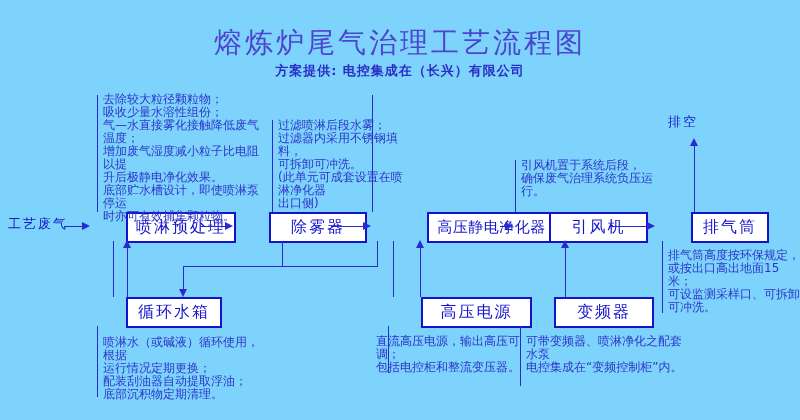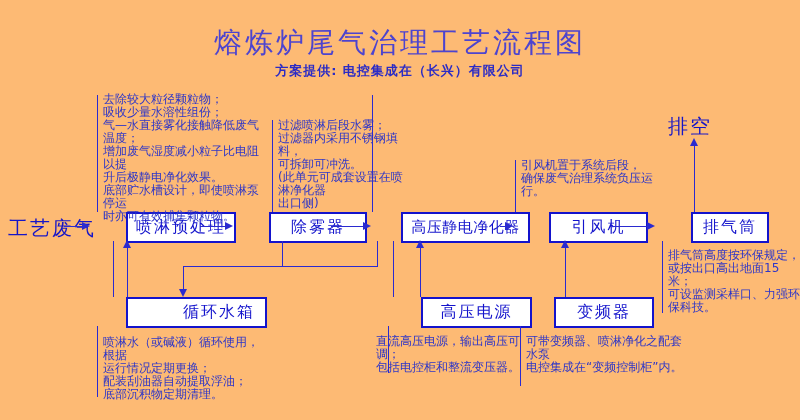--- a/index.html
+++ b/index.html
@@ -2,33 +2,33 @@
 <html><head>
 <meta charset="utf-8">
 <style>
   :root{
     --line:#2a2ad0;
     --box:#1313cc;
     --note:#2d35c8;
   }
   html,body{margin:0;padding:0;}
   body{font-family:"DejaVu Sans","Liberation Sans",sans-serif;background:#fff;}
-  #canvas{position:relative;width:800px;height:420px;background:#fdba74;overflow:hidden;}
+  #canvas{position:relative;width:800px;height:420px;background:#7dd3fc;overflow:hidden;}
 
   .title{position:absolute;left:0;top:24px;width:800px;text-align:center;
          font-size:28px;letter-spacing:3px;color:#4d44cf;font-family:"DejaVu Serif","Liberation Serif",serif;}
   .subtitle{position:absolute;left:0;top:62px;width:800px;text-align:center;
             font-size:13px;font-weight:bold;letter-spacing:1px;color:#2b2bc5;}
 
   .fbox{position:absolute;height:27px;border:2px solid var(--box);background:#fff;
         display:flex;align-items:center;justify-content:center;
         color:var(--box);font-size:16px;letter-spacing:2px;white-space:nowrap;margin-left:36px;}
   .fbox.small{font-size:15px;letter-spacing:0.5px;}
 
-  .biglabel{position:absolute;color:#1515c8;font-size:20px;letter-spacing:2px;white-space:nowrap;text-align:right;}
+  .biglabel{position:absolute;color:#1515c8;font-size:13px;letter-spacing:2px;white-space:nowrap;text-align:right;}
 
   .hline{position:absolute;height:1px;background:var(--line);}
   .vline{position:absolute;width:1px;background:var(--line);}
   .head-r{position:absolute;width:0;height:0;border-top:4px solid transparent;
           border-bottom:4px solid transparent;border-left:8px solid var(--line);}
   .head-u{position:absolute;width:0;height:0;border-left:4px solid transparent;
           border-right:4px solid transparent;border-bottom:8px solid var(--line);}
   .head-d{position:absolute;width:0;height:0;border-left:4px solid transparent;
           border-right:4px solid transparent;border-top:8px solid var(--line);}
 
@@ -41,25 +41,25 @@
 <div id="canvas">
 
   <div class="title">熔炼炉尾气治理工艺流程图</div>
   <div class="subtitle">方案提供: 电控集成在（长兴）有限公司</div>
 
   <div class="biglabel" style="left:8px;top:215px;">工艺废气</div>
   <div class="biglabel" style="left:668px;top:113px;">排空</div>
 
   <div class="fbox" style="left:90px;top:212px;width:106px;">喷淋预处理</div>
   <div class="fbox" style="left:233px;top:212px;width:94px;">除雾器</div>
-  <div class="fbox small" style="left:365px;top:212px;width:125px;">高压静电净化器</div>
+  <div class="fbox small" style="left:391px;top:212px;width:125px;">高压静电净化器</div>
   <div class="fbox" style="left:513px;top:212px;width:95px;">引风机</div>
   <div class="fbox" style="left:655px;top:212px;width:74px;">排气筒</div>
 
-  <div class="fbox" style="left:90px;top:297px;width:92px;padding-left:45px;">循环水箱</div>
+  <div class="fbox" style="left:90px;top:297px;width:92px;">循环水箱</div>
   <div class="fbox" style="left:518px;top:297px;width:96px;">变频器</div>
   <div class="fbox" style="left:385px;top:297px;width:107px;">高压电源</div>
 
   <div class="hline" style="left:64px;top:226px;width:19px;"></div>
   <div class="head-r" style="left:82px;top:222px;"></div>
 
   <div class="hline" style="left:200px;top:226px;width:25px;"></div>
   <div class="head-r" style="left:225px;top:222px;"></div>
 
   <div class="hline" style="left:331px;top:226px;width:32px;"></div>
@@ -109,21 +109,21 @@
 时亦可有效捕集颗粒物。</div>
   <div class="note" style="left:278px;top:119px;width:135px;">过滤喷淋后段水雾；
 过滤器内采用不锈钢填料，
 可拆卸可冲洗。
 (此单元可成套设置在喷淋净化器
 出口侧)</div>
   <div class="note" style="left:521px;top:159px;width:150px;">引风机置于系统后段，
 确保废气治理系统负压运行。</div>
   <div class="note" style="left:668px;top:249px;width:132px;">排气筒高度按环保规定，
 或按出口高出地面15米；
-可设监测采样口、力强环保科技。</div>
+可设监测采样口、可拆卸可冲洗。</div>
   <div class="note" style="left:103px;top:336px;width:160px;">喷淋水（或碱液）循环使用，根据
 运行情况定期更换；
 配装刮油器自动提取浮油；
 底部沉积物定期清理。</div>
   <div class="note" style="left:376px;top:335px;width:150px;">直流高压电源，输出高压可调；
 包括电控柜和整流变压器。</div>
   <div class="note" style="left:526px;top:335px;width:160px;">可带变频器、喷淋净化之配套水泵
 电控集成在“变频控制柜”内。</div>
 
 </div>

